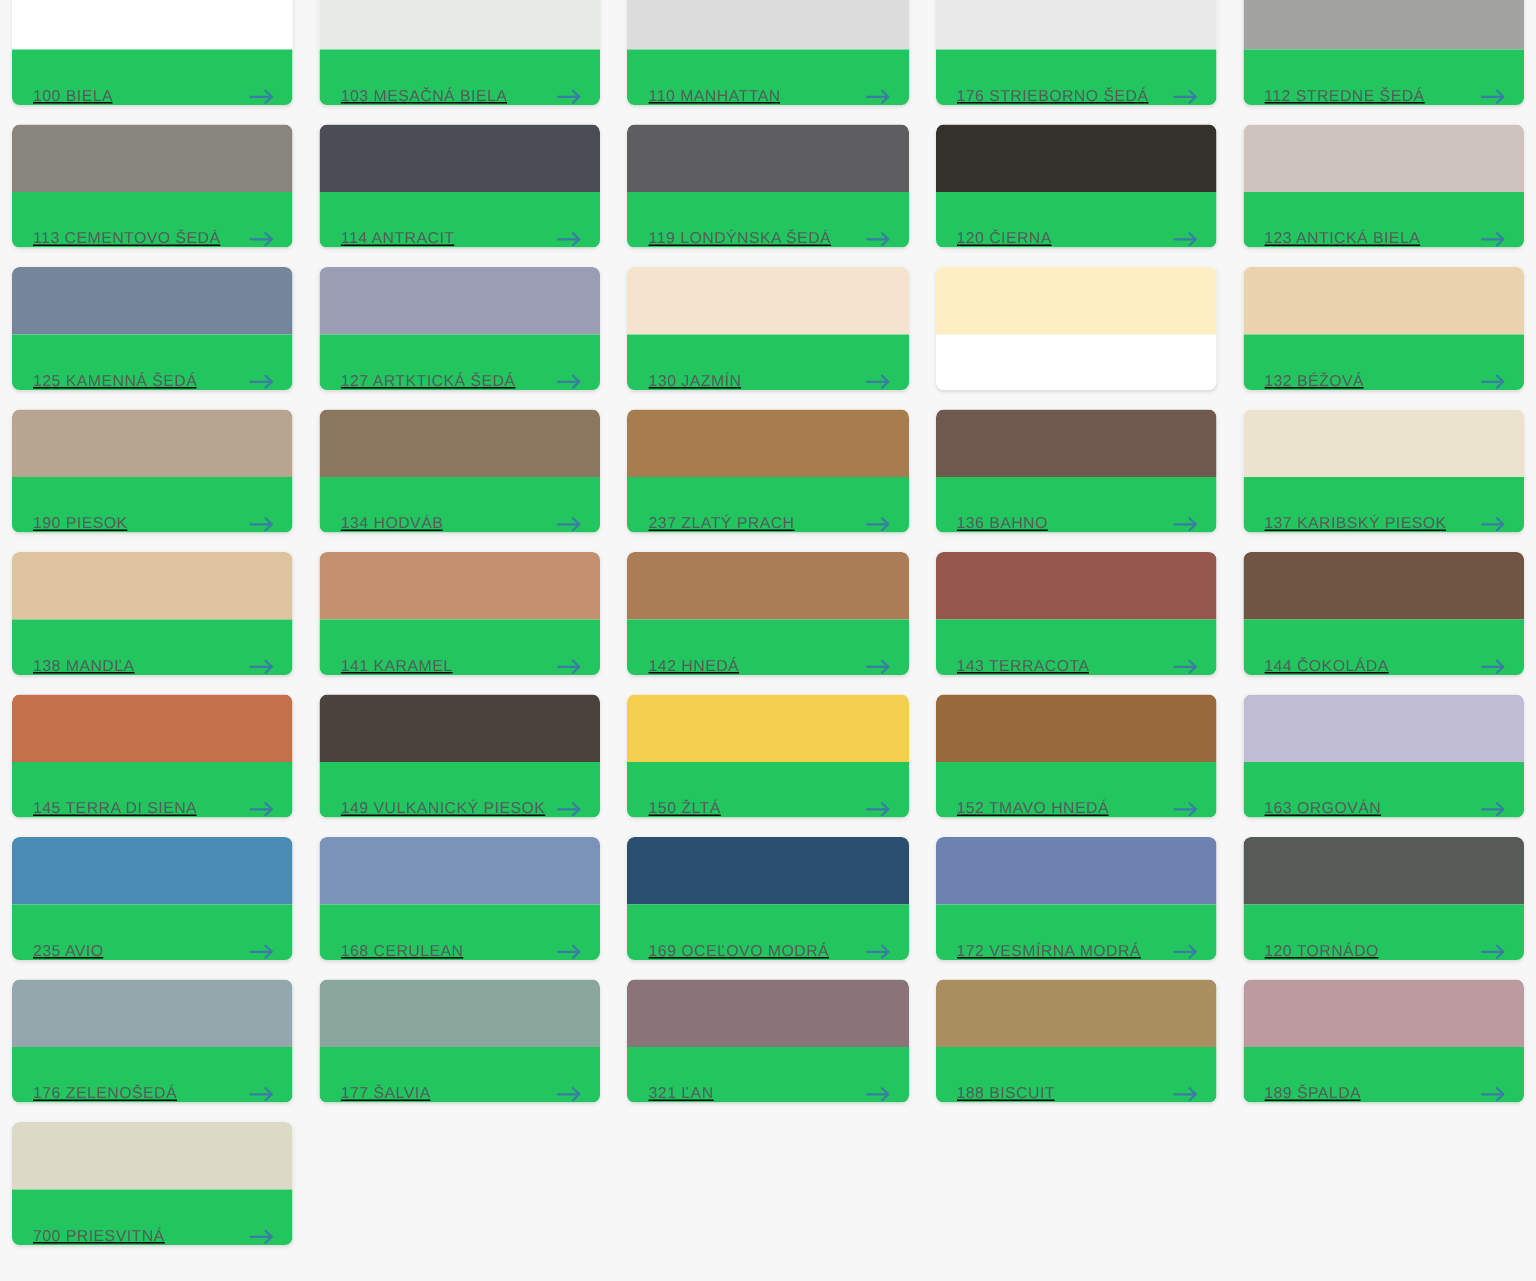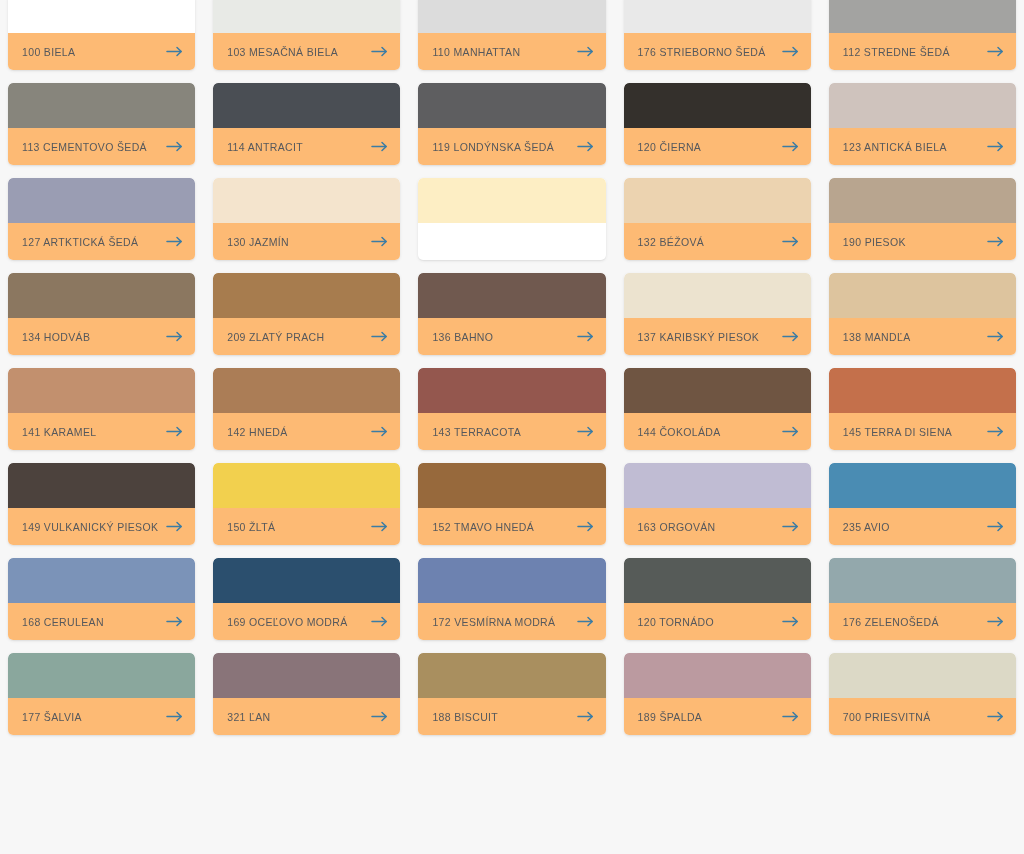--- a/index.html
+++ b/index.html
@@ -33,24 +33,25 @@
 
   .swatch-color {
     flex: 0 0 45px;
     border-top-left-radius: 5px;
     border-top-right-radius: 5px;
   }
 
   .swatch-footer {
     flex: 1 1 auto;
     display: flex;
-    align-items: center;
+    align-items: flex-end;
     justify-content: space-between;
     padding: 0 12px 0 14px;
-    background: #fdba74;
+    background: #22c55e;
+    text-decoration: underline;
   }
 
   .swatch-name {
     font-size: 10.5px;
     letter-spacing: 0.35px;
     color: #55585c;
     white-space: nowrap;
     overflow: hidden;
     text-overflow: ellipsis;
   }
@@ -181,20 +182,32 @@
         <span class="swatch-name">123 ANTICKÁ BIELA</span>
         <span class="arrow-icon">
           <svg width="17" height="11" viewBox="0 0 17 11" fill="none">
             <path d="M1 5.5H15" stroke="#3a7ca5" stroke-width="1.5" stroke-linecap="round"></path>
             <path d="M11 1.5L15.2 5.5L11 9.5" stroke="#3a7ca5" stroke-width="1.5" stroke-linecap="round" stroke-linejoin="round"></path>
           </svg>
         </span>
       </div>
     </div>
     <div class="swatch-card">
+      <div class="swatch-color" style="background: rgb(118, 134, 154);"></div>
+      <div class="swatch-footer">
+        <span class="swatch-name">125 KAMENNÁ ŠEDÁ</span>
+        <span class="arrow-icon">
+          <svg width="17" height="11" viewBox="0 0 17 11" fill="none">
+            <path d="M1 5.5H15" stroke="#3a7ca5" stroke-width="1.5" stroke-linecap="round"></path>
+            <path d="M11 1.5L15.2 5.5L11 9.5" stroke="#3a7ca5" stroke-width="1.5" stroke-linecap="round" stroke-linejoin="round"></path>
+          </svg>
+        </span>
+      </div>
+    </div>
+    <div class="swatch-card">
       <div class="swatch-color" style="background: rgb(154, 157, 179);"></div>
       <div class="swatch-footer">
         <span class="swatch-name">127 ARTKTICKÁ ŠEDÁ</span>
         <span class="arrow-icon">
           <svg width="17" height="11" viewBox="0 0 17 11" fill="none">
             <path d="M1 5.5H15" stroke="#3a7ca5" stroke-width="1.5" stroke-linecap="round"></path>
             <path d="M11 1.5L15.2 5.5L11 9.5" stroke="#3a7ca5" stroke-width="1.5" stroke-linecap="round" stroke-linejoin="round"></path>
           </svg>
         </span>
       </div>
@@ -246,21 +259,21 @@
           <svg width="17" height="11" viewBox="0 0 17 11" fill="none">
             <path d="M1 5.5H15" stroke="#3a7ca5" stroke-width="1.5" stroke-linecap="round"></path>
             <path d="M11 1.5L15.2 5.5L11 9.5" stroke="#3a7ca5" stroke-width="1.5" stroke-linecap="round" stroke-linejoin="round"></path>
           </svg>
         </span>
       </div>
     </div>
     <div class="swatch-card">
       <div class="swatch-color" style="background: rgb(167, 124, 78);"></div>
       <div class="swatch-footer">
-        <span class="swatch-name">209 ZLATÝ PRACH</span>
+        <span class="swatch-name">237 ZLATÝ PRACH</span>
         <span class="arrow-icon">
           <svg width="17" height="11" viewBox="0 0 17 11" fill="none">
             <path d="M1 5.5H15" stroke="#3a7ca5" stroke-width="1.5" stroke-linecap="round"></path>
             <path d="M11 1.5L15.2 5.5L11 9.5" stroke="#3a7ca5" stroke-width="1.5" stroke-linecap="round" stroke-linejoin="round"></path>
           </svg>
         </span>
       </div>
     </div>
     <div class="swatch-card">
       <div class="swatch-color" style="background: rgb(112, 89, 79);"></div>

